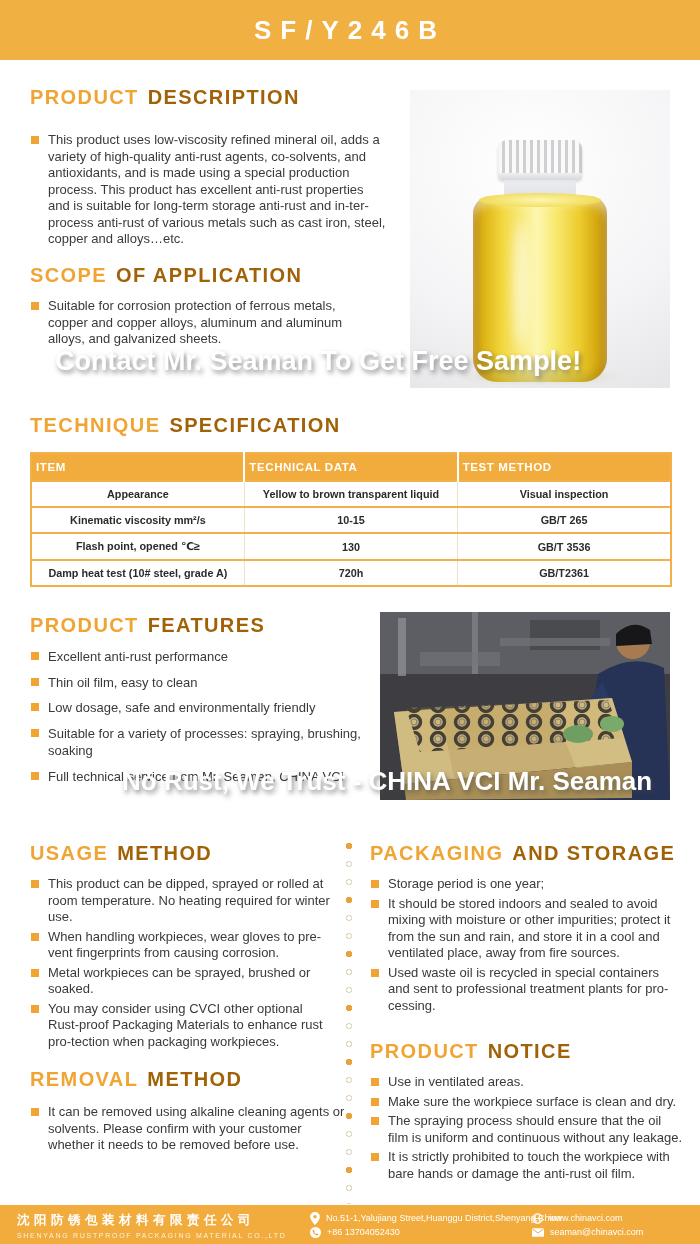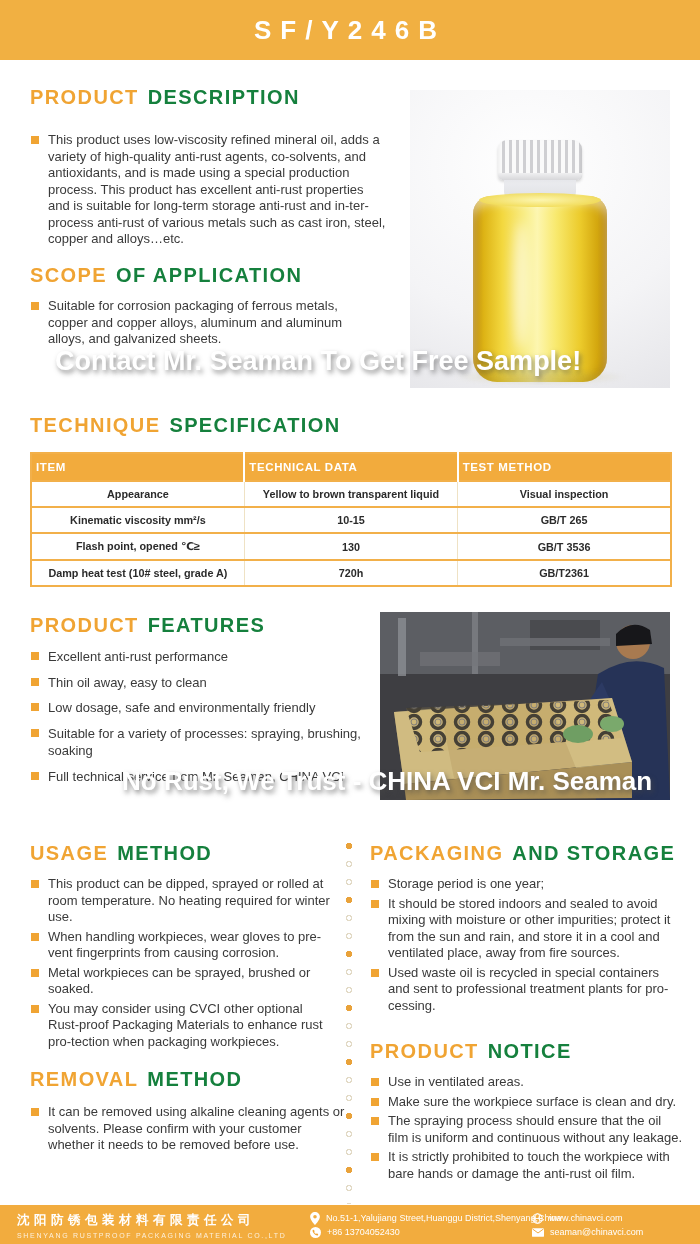--- a/index.html
+++ b/index.html
@@ -9,21 +9,21 @@
   }
   
   .banner{position:absolute;left:0;top:0;width:700px;height:60px;background:#F1B042;}
   .banner h1{
     margin:0;line-height:60px;text-align:center;color:#fff;font-size:26px;font-weight:700;
     letter-spacing:9px;
   }
   
   .heading{position:absolute;font-size:20px;font-weight:700;letter-spacing:1.4px;white-space:nowrap;}
   .heading .accent{color:#F0A433;margin-right:9px;text-align:right;}
-  .heading .rest{color:#15803d;}
+  .heading .rest{color:#a16207;}
   
   .bullets{position:absolute;list-style:none;margin:0;padding:0;font-size:13px;line-height:1.27;}
   .bullets li{display:flex;align-items:flex-start;margin:0 0 3px 0;}
   .bullets .sq{flex:0 0 8px;width:8px;height:8px;background:#F0A433;margin:4px 9px 0 1px;}
   .bullets.roomy li{margin-bottom:8px;line-height:1.35;}
   
   .bottle-figure{
     position:absolute;left:410px;top:90px;width:260px;height:298px;margin:0;
     background:radial-gradient(120% 95% at 45% 25%, #ffffff 0%, #f4f4f6 55%, #e2e2e6 100%);
     overflow:hidden;
@@ -121,21 +121,21 @@
     <div class="liquid"></div>
     <div class="reflection"></div>
   </figure>
 
   <div class="heading" style="left:30px;top:264px;">
     <span class="accent">SCOPE</span><span class="rest">OF APPLICATION</span>
   </div>
   <ul class="bullets" style="left:30px;top:298px;width:348px;">
     <li>
       <span class="sq"></span>
-      <span>Suitable for corrosion packaging of ferrous metals, copper and copper alloys, aluminum and aluminum alloys, and galvanized sheets.</span>
+      <span>Suitable for corrosion protection of ferrous metals, copper and copper alloys, aluminum and aluminum alloys, and galvanized sheets.</span>
     </li>
   </ul>
 
   <div class="overlay one">Contact Mr. Seaman To Get Free Sample!</div>
 
   <div class="heading" style="left:30px;top:414px;">
     <span class="accent">TECHNIQUE</span><span class="rest">SPECIFICATION</span>
   </div>
   <table class="spec-table">
     <thead>
@@ -172,21 +172,21 @@
   <div class="heading" style="left:30px;top:614px;">
     <span class="accent">PRODUCT</span><span class="rest">FEATURES</span>
   </div>
   <ul class="bullets roomy" style="left:30px;top:648px;width:346px;">
     <li>
         <span class="sq"></span>
         <span>Excellent anti-rust performance</span>
       </li>
     <li>
         <span class="sq"></span>
-        <span>Thin oil away, easy to clean</span>
+        <span>Thin oil film, easy to clean</span>
       </li>
     <li>
         <span class="sq"></span>
         <span>Low dosage, safe and environmentally friendly</span>
       </li>
     <li>
         <span class="sq"></span>
         <span>Suitable for a variety of processes: spraying, brushing, soaking</span>
       </li>
     <li>

